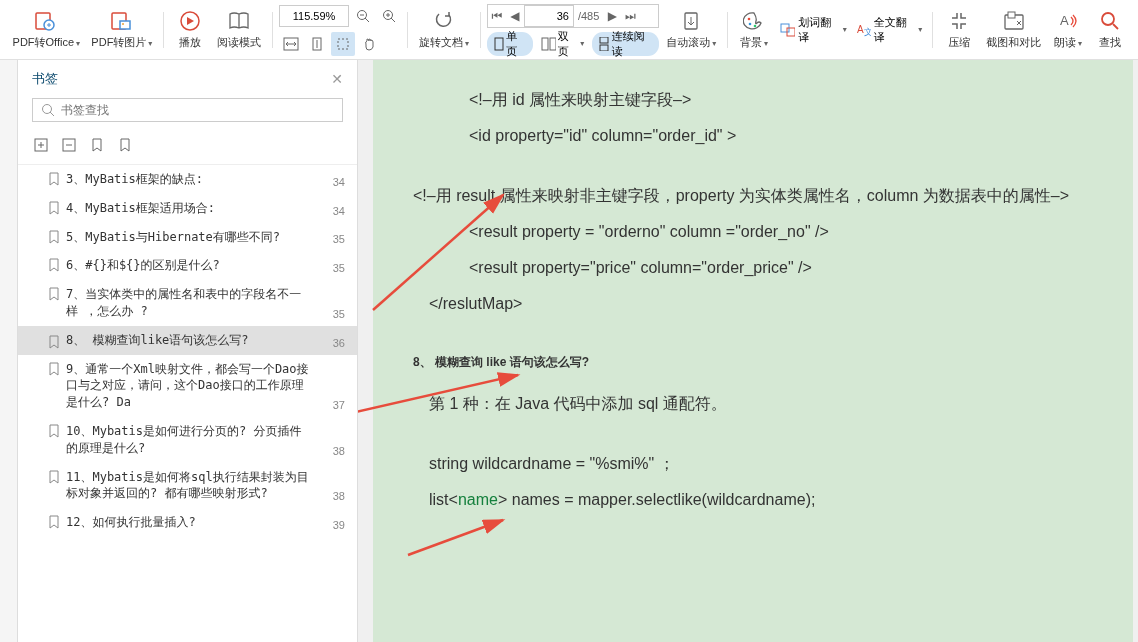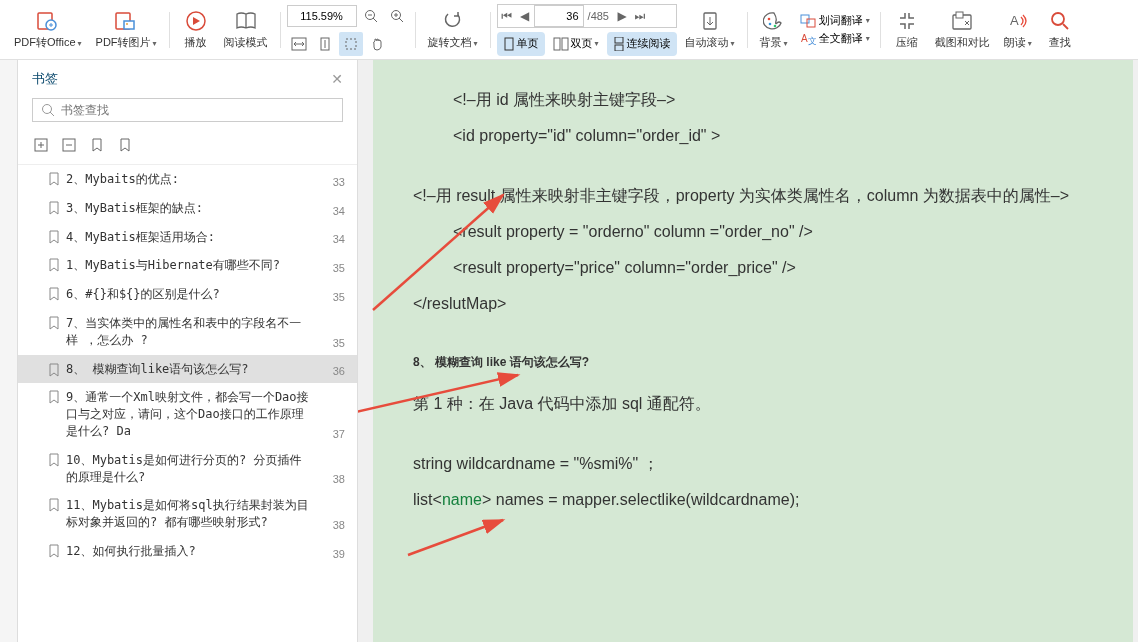--- a/index.html
+++ b/index.html
@@ -10,45 +10,45 @@
 .tool-label { font-size: 11px; color: #333; white-space: nowrap; }
 .tool-btn.with-arrow .tool-label::after { content: "▾"; font-size: 8px; margin-left: 2px; color: #666; }
 .small-btn { width: 24px; height: 24px; display: flex; align-items: center; justify-content: center; cursor: pointer; border-radius: 2px; }
 .small-btn.active { background: #d0e4f5; }
 .vsep { width: 1px; height: 36px; background: #e0e0e0; margin: 0 4px; }
 .zoom-input { width: 70px; height: 22px; border: 1px solid #ccc; font-size: 11px; text-align: center; padding: 0 2px; }
 .page-input { width: 50px; height: 22px; border: 1px solid #ccc; font-size: 11px; text-align: right; padding: 0 4px; }
 .page-total { font-size: 11px; color: #666; padding: 0 4px; }
 .page-nav-group { display: flex; align-items: center; border: 1px solid #ccc; height: 24px; }
 .page-nav-btn { width: 18px; height: 22px; display: flex; align-items: center; justify-content: center; cursor: pointer; color: #666; }
-.pagemode-btn { display: flex; align-items: center; gap: 2px; padding: 2px 6px; cursor: pointer; height: 24px; border-radius: 4px; }
+.pagemode-btn { display: flex; align-items: center; gap: 2px; padding: 2px 6px; cursor: pointer; height: 24px; border-radius: 11px; }
 .pagemode-btn.active { background: #d0e4f5; }
 .pagemode-btn .pm-label { font-size: 11px; }
-.stacked { display: flex; flex-direction: column; gap: 1px; }
+.stacked { display: flex; flex-direction: row; gap: 1px; }
 .stacked-item { display: flex; align-items: center; font-size: 11px; gap: 3px; cursor: pointer; padding: 1px 4px; }
 .stacked-item::after { content: "▾"; font-size: 8px; color: #666; }
 .main { display: flex; height: calc(100% - 60px); }
 .sidebar { width: 340px; border-right: 1px solid #ddd; display: flex; flex-direction: column; background: #fff; }
 .sb-header { display: flex; justify-content: space-between; align-items: center; padding: 10px 14px; }
 .sb-title { font-size: 13px; color: #0c4a6e; }
 .sb-close { cursor: pointer; color: #999; font-size: 14px; }
 .sb-search { padding: 0 14px 10px; }
 .sb-search-box { display: flex; align-items: center; border: 1px solid #ccc; padding: 4px 8px; gap: 6px; }
 .sb-search-box input { border: none; outline: none; flex: 1; font-size: 12px; }
 .sb-toolbar { display: flex; gap: 10px; padding: 4px 14px 10px; }
 .sb-tool-icon { width: 18px; height: 18px; cursor: pointer; display: flex; align-items: center; justify-content: center; color: #666; }
 .sb-list { flex: 1; overflow-y: auto; border-top: 1px solid #eee; }
 .sb-item { display: flex; align-items: flex-start; padding: 6px 12px 6px 30px; cursor: pointer; gap: 6px; }
 .sb-item.selected { background: #e0e0e0; align-items: flex-end; }
 .sb-item-icon { flex-shrink: 0; width: 12px; height: 14px; margin-top: 1px; }
 .sb-item-text { flex: 1; font-size: 12px; color: #333; line-height: 1.4; font-family: "SimSun", monospace; }
 .sb-item-page { color: #888; font-size: 11px; width: 28px; text-align: right; flex-shrink: 0; align-self: flex-end; }
 .content { flex: 1; background: #f0f0f0; overflow: auto; display: flex; justify-content: center; padding: 0; position: relative; }
 .page { background: #D5E8D4; width: 760px; padding: 20px 40px; font-size: 16px; line-height: 2.0; color: #333; position: relative; margin-left: 10px; }
-.page .line { margin: 4px 0; }
+.page .line { margin: 4px 16px; }
 .page .h8 { font-size: 12px; font-weight: bold; margin: 30px 0 14px; }
 .page .gap { height: 20px; }
 .green { color: #15803d; }
 .leftbar { width: 18px; background: #f5f5f5; border-right: 1px solid #ddd; }
 .arrow { position: absolute; pointer-events: none; }
 svg { display: block; }
 </style>
 </head>
 <body>
 
@@ -296,42 +296,35 @@
           <svg width="12" height="14">
             <path d="M2 1 L10 1 L10 13 L6 10 L2 13 Z" fill="none" stroke="#666"></path>
           </svg>
         </span>
     </div>
     <div class="sb-list" id="sb-list">
         <div class="sb-item">
           <svg class="sb-item-icon" width="12" height="14">
             <path d="M2 1 L10 1 L10 13 L6 10 L2 13 Z" fill="none" stroke="#888"></path>
           </svg>
-          <span class="sb-item-text">2、Mybaits的优点:</span>
-          <span class="sb-item-page">33</span>
-        </div>
-        <div class="sb-item">
-          <svg class="sb-item-icon" width="12" height="14">
-            <path d="M2 1 L10 1 L10 13 L6 10 L2 13 Z" fill="none" stroke="#888"></path>
-          </svg>
           <span class="sb-item-text">3、MyBatis框架的缺点:</span>
           <span class="sb-item-page">34</span>
         </div>
         <div class="sb-item">
           <svg class="sb-item-icon" width="12" height="14">
             <path d="M2 1 L10 1 L10 13 L6 10 L2 13 Z" fill="none" stroke="#888"></path>
           </svg>
           <span class="sb-item-text">4、MyBatis框架适用场合:</span>
           <span class="sb-item-page">34</span>
         </div>
         <div class="sb-item">
           <svg class="sb-item-icon" width="12" height="14">
             <path d="M2 1 L10 1 L10 13 L6 10 L2 13 Z" fill="none" stroke="#888"></path>
           </svg>
-          <span class="sb-item-text">1、MyBatis与Hibernate有哪些不同?</span>
+          <span class="sb-item-text">5、MyBatis与Hibernate有哪些不同?</span>
           <span class="sb-item-page">35</span>
         </div>
         <div class="sb-item">
           <svg class="sb-item-icon" width="12" height="14">
             <path d="M2 1 L10 1 L10 13 L6 10 L2 13 Z" fill="none" stroke="#888"></path>
           </svg>
           <span class="sb-item-text">6、#{}和${}的区别是什么?</span>
           <span class="sb-item-page">35</span>
         </div>
         <div class="sb-item">

